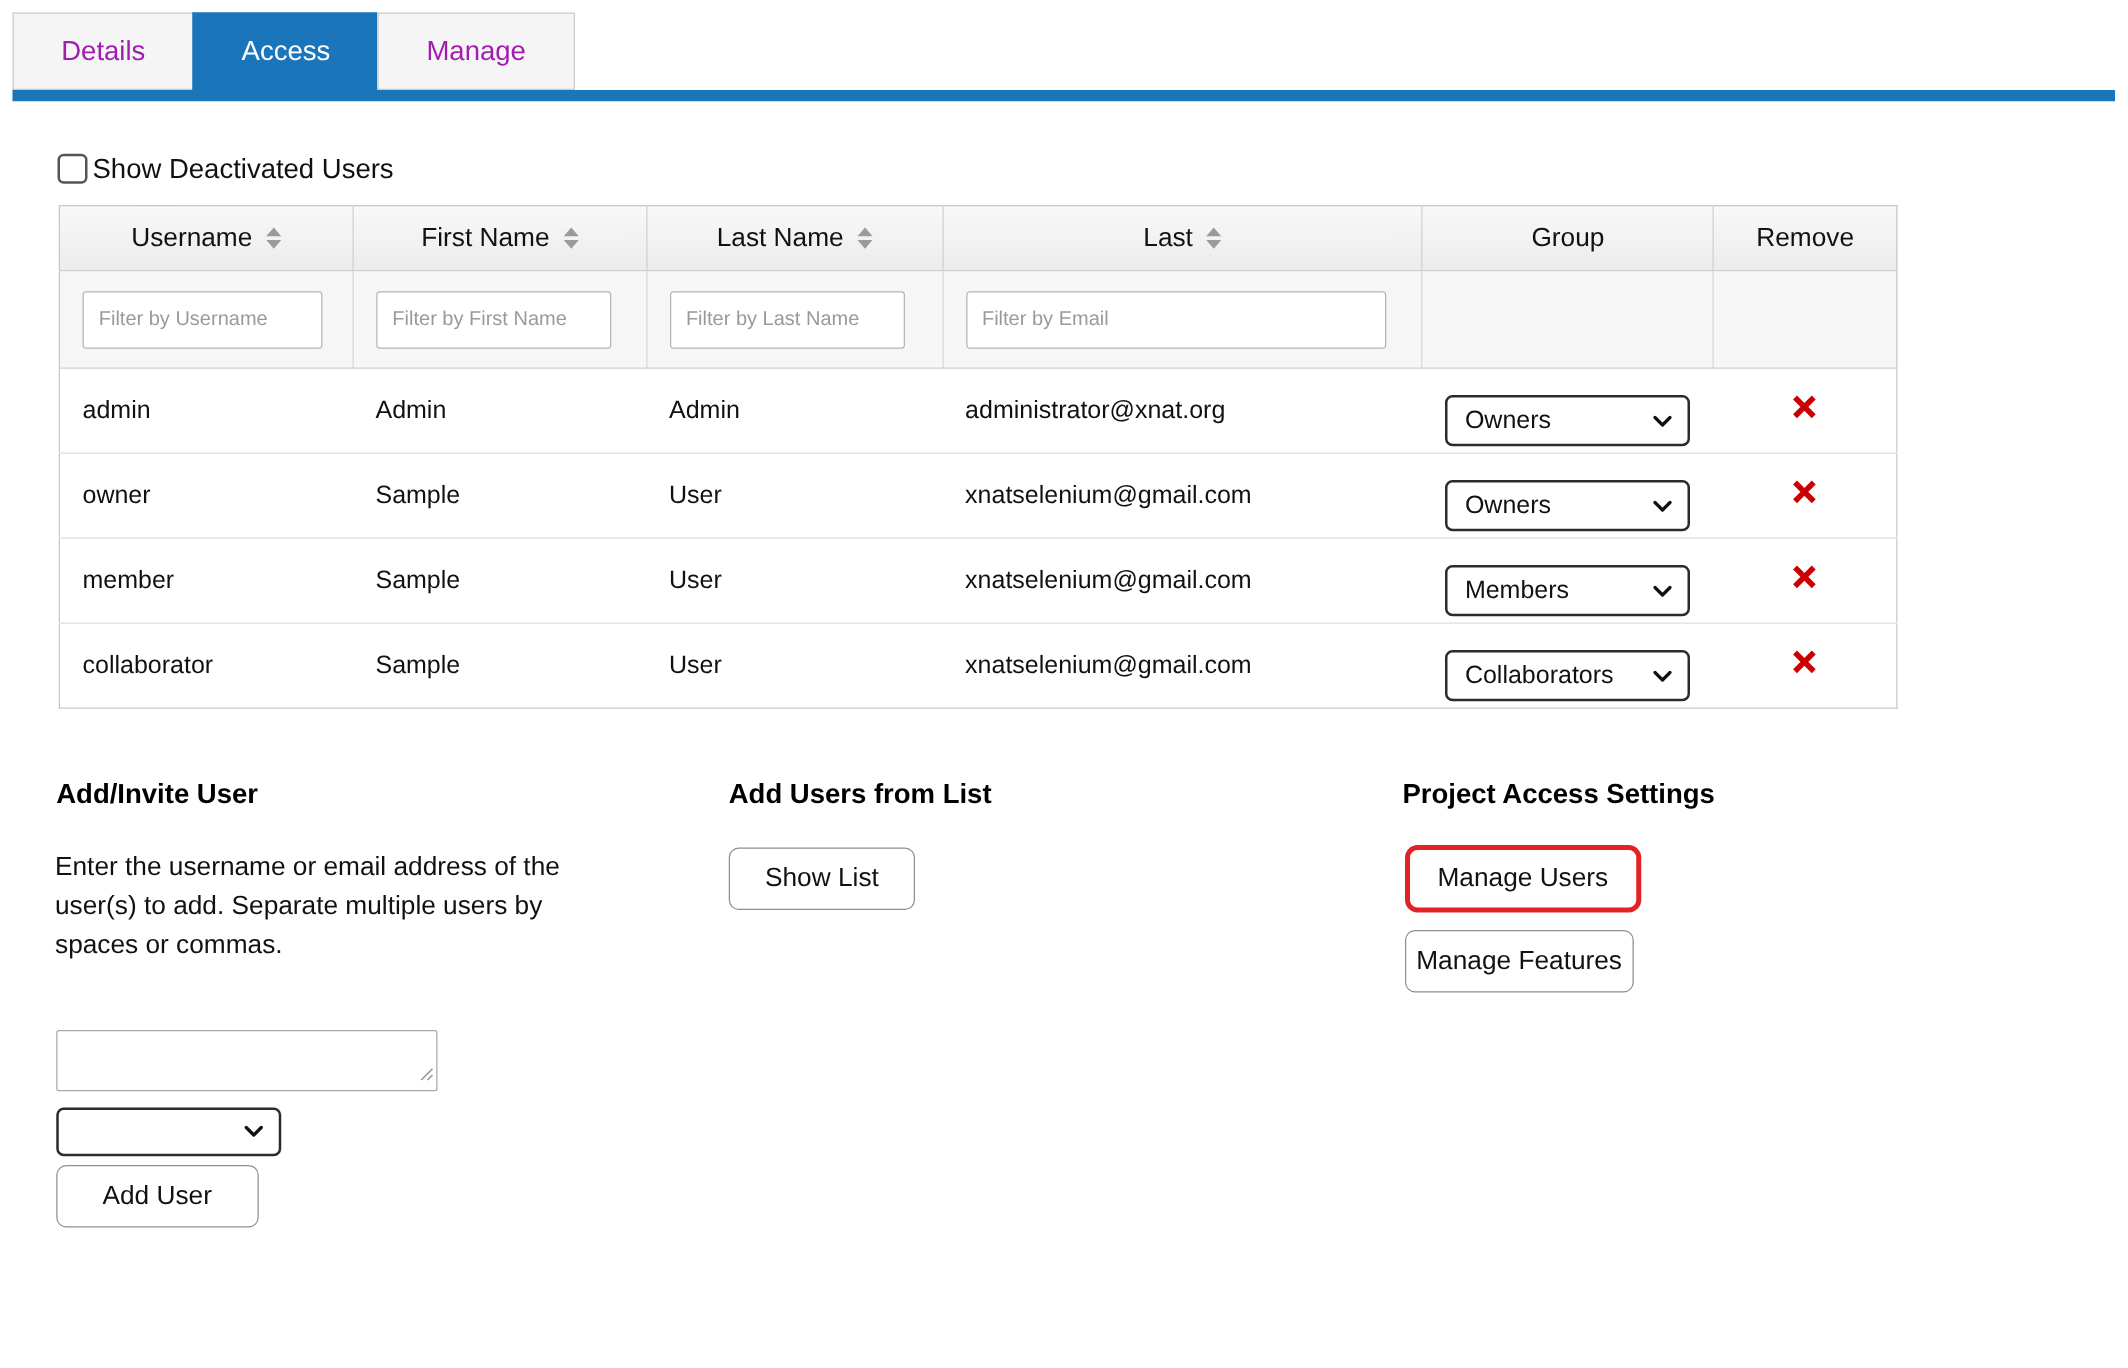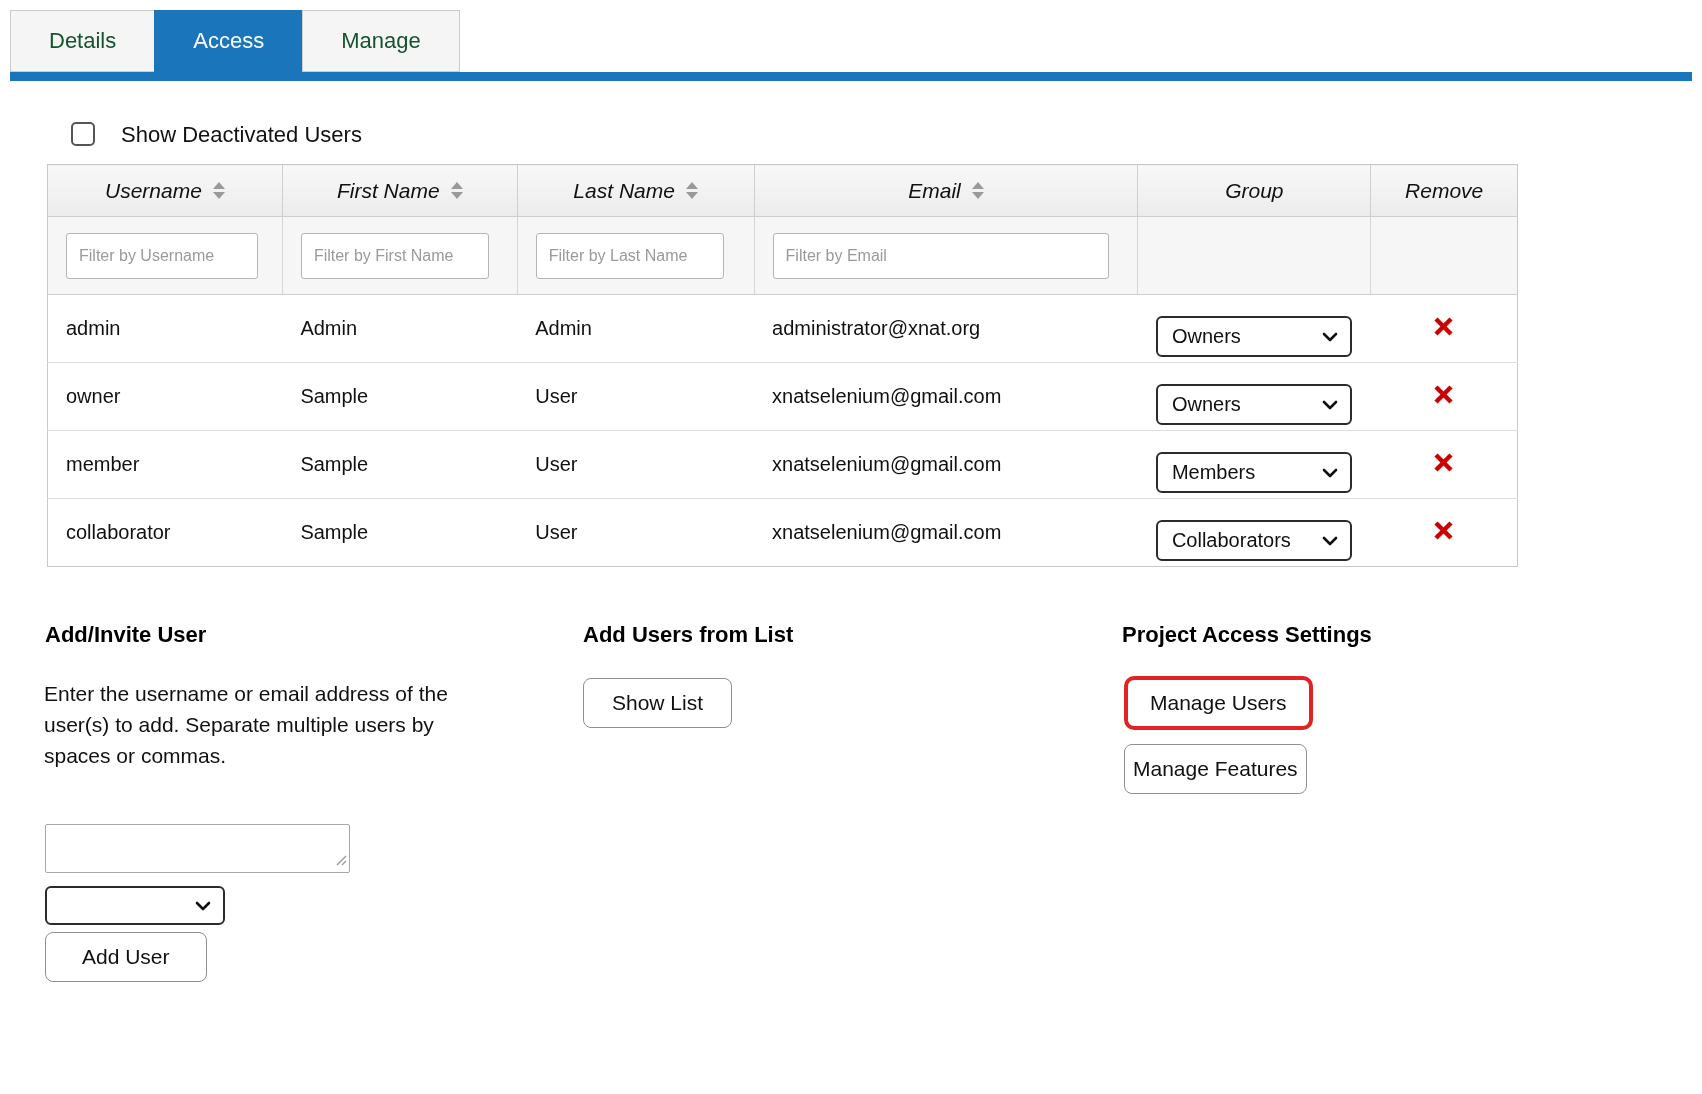--- a/index.html
+++ b/index.html
@@ -9,35 +9,35 @@
     position: relative;
     font-family: "Liberation Sans", "DejaVu Sans", sans-serif;
     color: #111;
     overflow: hidden;
   }
 
   
   .tabs { position: absolute; top: 10px; left: 10px; display: flex; }
   .tab {
     height: 62px; display: flex; align-items: center;
-    padding: 0 38px; font-size: 22px; color: #14532d;
+    padding: 0 38px; font-size: 22px; color: #a21caf;
     background: #f5f5f5; border: 1px solid #cccccc; border-right: none;
     cursor: pointer;
   }
   .tab:last-child { border-right: 1px solid #cccccc; }
   .tab.active {
     background: #1b75bb; color: #ffffff; border-color: #1b75bb;
   }
   .blue-bar {
     position: absolute; top: 72px; left: 10px; right: 10px; height: 9px;
     background: #1b75bb;
   }
 
   
-  .show-deactivated { position: absolute; top: 122px; left: 71px; display: flex; gap: 26px; }
+  .show-deactivated { position: absolute; top: 122px; left: 46px; display: flex; align-items: center; gap: 4px; }
   .checkbox {
     appearance: none; -webkit-appearance: none;
     width: 24px; height: 24px; border: 2px solid #555; border-radius: 5px;
     background: #fff; cursor: pointer; flex: 0 0 auto;
   }
   .show-deactivated label { font-size: 22px; }
 
   
   .users-table {
     position: absolute; top: 164px; left: 47px;
@@ -45,21 +45,21 @@
     border: 1px solid #c8c8c8;
     font-size: 20px;
   }
   .users-table thead th {
     height: 52px; font-weight: 400; font-size: 21px;
     background: linear-gradient(180deg, #f8f8f8, #ececec);
     border-right: 1px solid #cfcfcf; border-bottom: 1px solid #cfcfcf;
     text-align: center; vertical-align: middle;
   }
   .users-table thead th:last-child { border-right: none; }
-  .th-inner { display: inline-flex; align-items: center; justify-content: flex-end; font-style: italic; }
+  .th-inner { display: inline-flex; align-items: center; justify-content: flex-end; }
   .sort-icon { display: inline-flex; flex-direction: column; gap: 3px; margin-left: 11px; }
   .sort-icon .tri-up { width: 0; height: 0; border-left: 6px solid transparent; border-right: 6px solid transparent; border-bottom: 7px solid #9a9a9a; }
   .sort-icon .tri-down { width: 0; height: 0; border-left: 6px solid transparent; border-right: 6px solid transparent; border-top: 7px solid #9a9a9a; }
 
   .filter-row td {
     height: 78px; background: #f6f6f6;
     border-right: 1px solid #d6d6d6; border-bottom: 1px solid #cfcfcf;
     padding-left: 18px; vertical-align: middle;
   }
   .filter-row td:last-child { border-right: none; }
@@ -180,21 +180,21 @@
         <span class="th-inner">
             <span>Last Name</span>
         <span class="sort-icon">
               <span class="tri-up"></span>
               <span class="tri-down"></span>
             </span>
           </span>
       </th>
       <th>
         <span class="th-inner">
-            <span>Email</span>
+            <span>Last</span>
         <span class="sort-icon">
               <span class="tri-up"></span>
               <span class="tri-down"></span>
             </span>
           </span>
       </th>
       <th><span class="th-inner">
             <span>Group</span>
           </span></th>
       <th><span class="th-inner">

